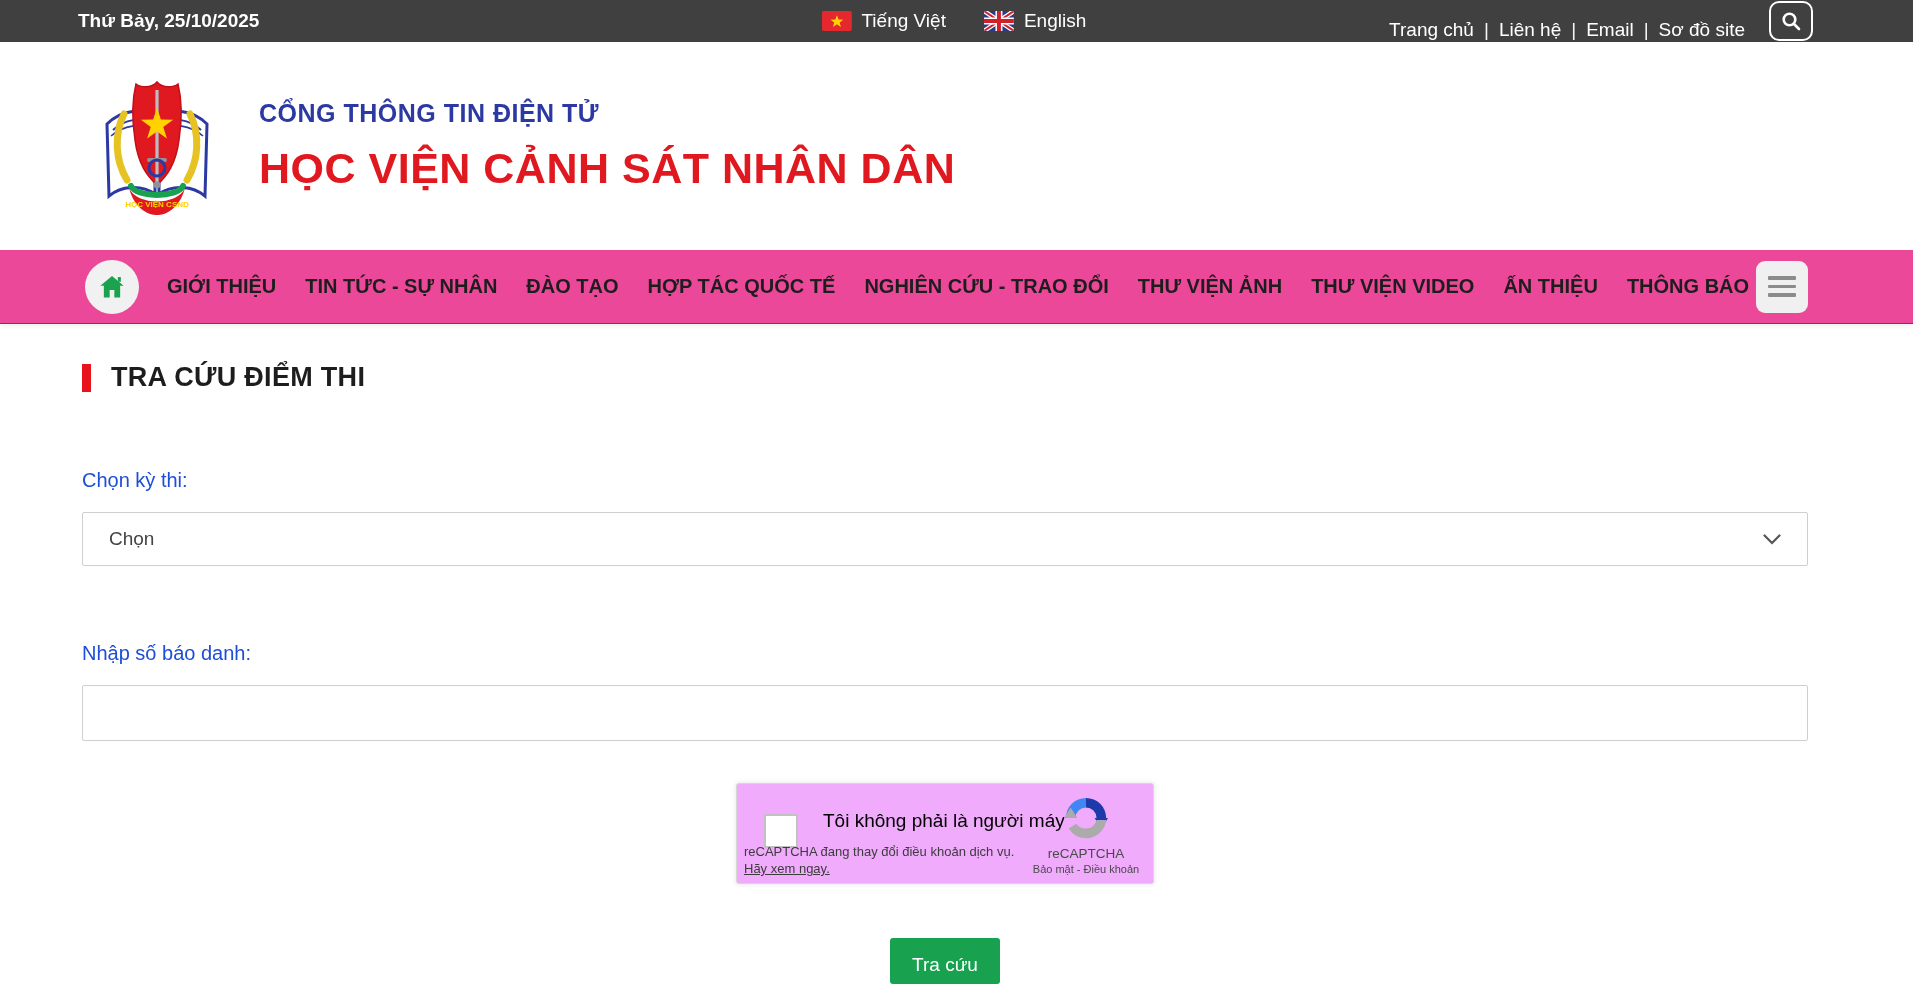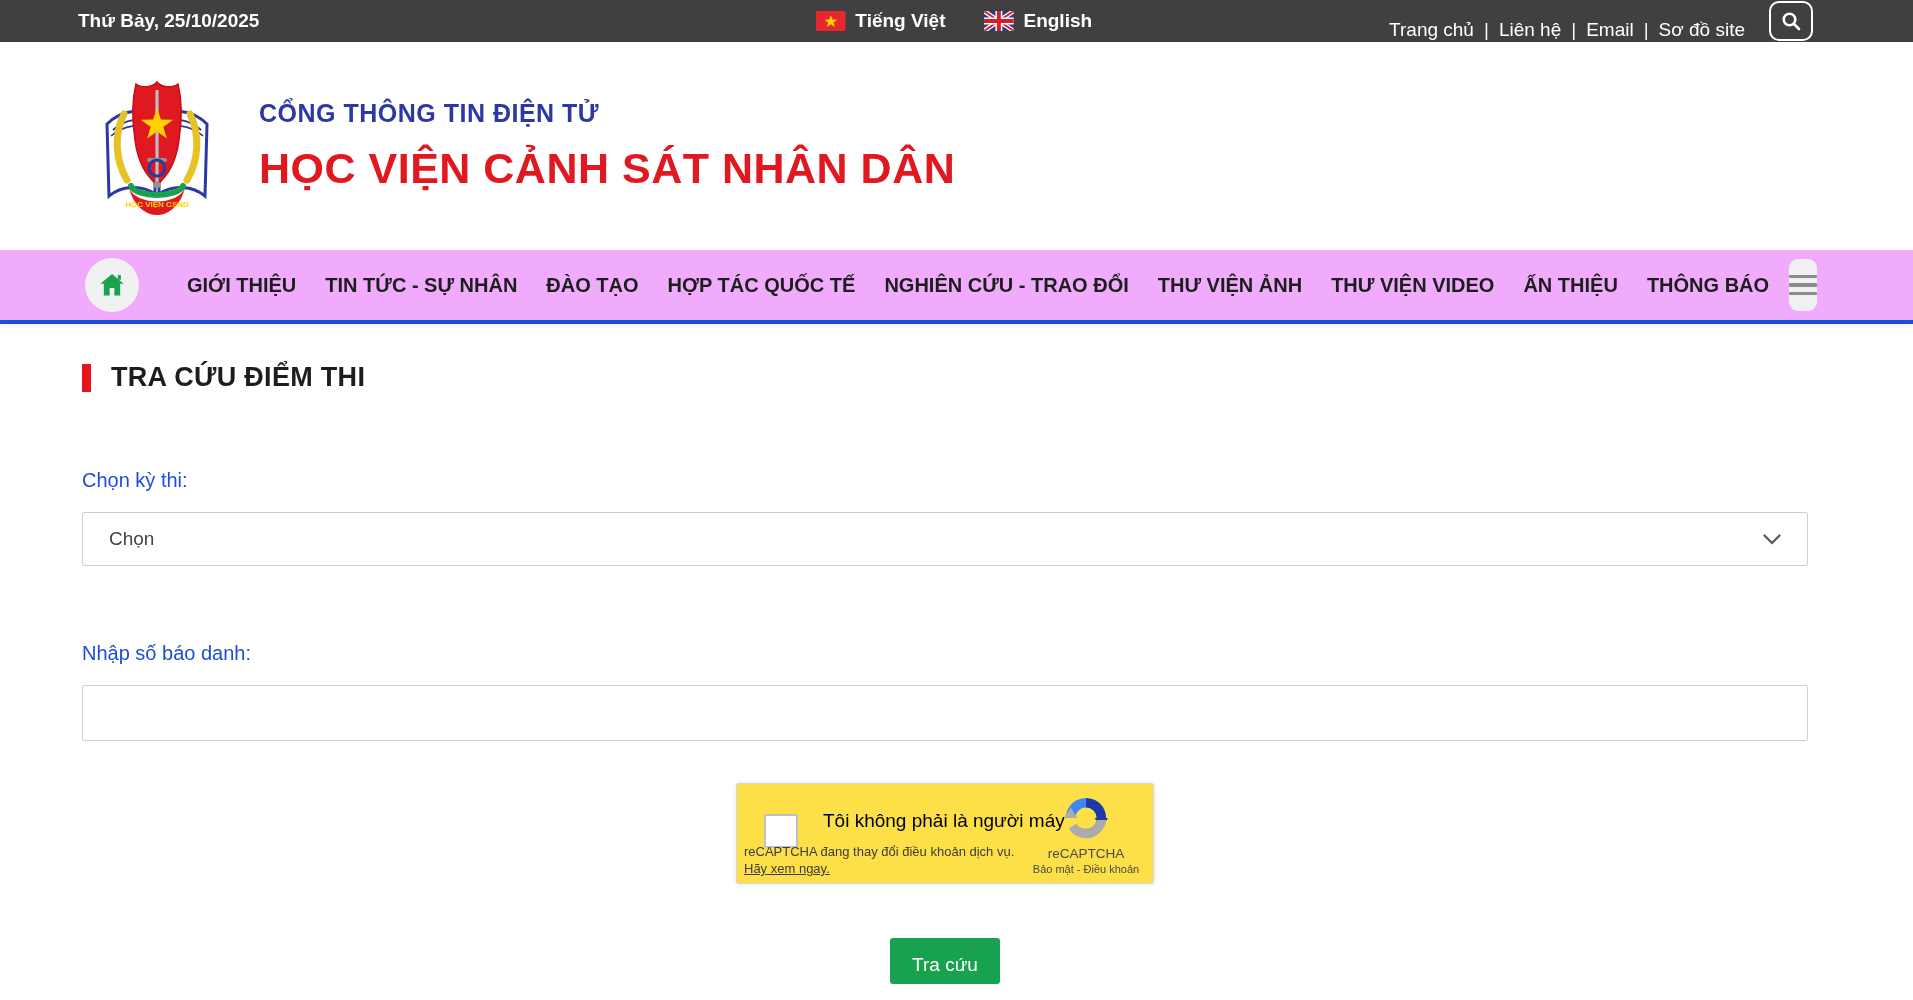--- a/index.html
+++ b/index.html
@@ -5,41 +5,41 @@
   * { margin:0; padding:0; box-sizing:border-box; }
   html,body { width:1913px; height:1000px; background:#fff; overflow:hidden;
     font-family:"Liberation Sans","DejaVu Sans",sans-serif; color:#1d1d1d; }
 
   
   .topbar { position:relative; height:42px; background:#404040; display:flex;
     align-items:center; padding:0 100px 0 78px; color:#fff; }
   .topbar-date { font-size:19px; font-weight:700; }
   .topbar-langs { position:absolute; left:50%; top:0; height:42px; transform:translateX(-51%);
     display:flex; align-items:center; gap:38px; }
-  .lang { display:flex; align-items:center; gap:10px; font-size:19px; font-weight:700;
+  .lang { display:flex; align-items:center; gap:10px; font-size:19px; font-weight:400;
     color:#fff; text-decoration:none; cursor:pointer; }
   .flag { display:inline-flex; width:30px; height:20px; border-radius:2px; overflow:hidden; }
   .topbar-links { margin-left:auto; display:flex; align-items:flex-end; gap:10px;
     font-size:19px; font-weight:500; }
   .topbar-links a { color:#fff; text-decoration:none; cursor:pointer; }
   .sep { opacity:.95; }
   .search-btn { margin-left:14px; width:44px; height:40px; background:transparent;
     border:2px solid #fff; border-radius:10px; display:flex; align-items:center;
     justify-content:center; cursor:pointer; }
 
   
   .header { height:208px; background:#fff; display:flex; align-items:center; padding-left:95px; }
   .logo { width:124px; height:140px; flex:0 0 auto; }
   .header-text { margin-left:40px; }
   .portal-title { font-size:25px; font-weight:700; color:#2c39a2; letter-spacing:.5px; }
   .site-title { margin-top:16px; font-size:43px; font-weight:800; color:#e0181f; letter-spacing:.5px; }
 
   
-  .nav { height:74px; background:#f0abfc; display:flex; align-items:center; padding:0 105px 0 85px;
-    border-bottom:4px solid #1d4ed8; box-shadow:0 3px 4px rgba(0,0,0,.05); position:relative;gap:20px; }
+  .nav { height:74px; background:#ec4899; display:flex; align-items:center; padding:0 105px 0 85px;
+    border-bottom:1px solid #1d4ed8; box-shadow:0 3px 4px rgba(0,0,0,.05); position:relative; }
   .home-btn { width:54px; height:54px; border-radius:50%; background:#f1f1f1; border:none;
     display:flex; align-items:center; justify-content:center; cursor:pointer; flex:0 0 auto; }
   .nav-items { display:flex; align-items:center; gap:29px; margin-left:28px; }
   .nav-item { font-size:20px; font-weight:700; color:#1d1d1d; text-decoration:none;
     white-space:nowrap; cursor:pointer; }
   .menu-btn { margin-left:auto; width:52px; height:52px; border-radius:9px; background:#f0f0f0;
     border:none; display:flex; flex-direction:column; justify-content:center; align-items:center;
     gap:5px; cursor:pointer; }
   .menu-btn span { width:28px; height:3.5px; background:#8b8b8b; border-radius:1px; }
 
@@ -51,21 +51,21 @@
   .field-label { margin-top:76px; font-size:20px; color:#1d4ed8; }
   .select-box { margin-top:20px; height:54px; border:1px solid #cfcfcf; border-radius:2px;
     background:#fff; display:flex; align-items:center; padding:0 26px; font-size:19px;
     color:#444; cursor:pointer; }
   .select-box .chev { margin-left:auto; }
   .text-input { margin-top:20px; width:100%; height:56px; border:1px solid #cfcfcf;
     border-radius:2px; background:#fff; font-size:19px; padding:0 24px; outline:none; }
 
   
   .captcha-wrap { display:flex; justify-content:center; margin-top:42px; }
-  .captcha { position:relative; width:418px; height:101px; background:#fde047;
+  .captcha { position:relative; width:418px; height:101px; background:#f0abfc;
     border:1px solid #d6d6d6; border-radius:3px; box-shadow:0 0 4px 1px rgba(0,0,0,.08); }
   .captcha-checkbox { position:absolute; left:27px; top:30px; width:34px; height:34px;
     background:#fff; border:2px solid #c1c1c1; border-radius:2px; cursor:pointer; }
   .captcha-label { position:absolute; left:86px; top:24px; width:245px; font-size:19px;
     line-height:1.35; color:#000; }
   .captcha-banner { position:absolute; left:7px; bottom:5px; font-size:13px; color:#3c3c3c;
     line-height:1.35; }
   .captcha-banner a { color:#3c3c3c; text-decoration:underline; cursor:pointer; }
   .captcha-brand { position:absolute; right:12px; top:11px; width:110px; text-align:center; }
   .captcha-brand .rc-logo { display:block; margin:0 auto; }

